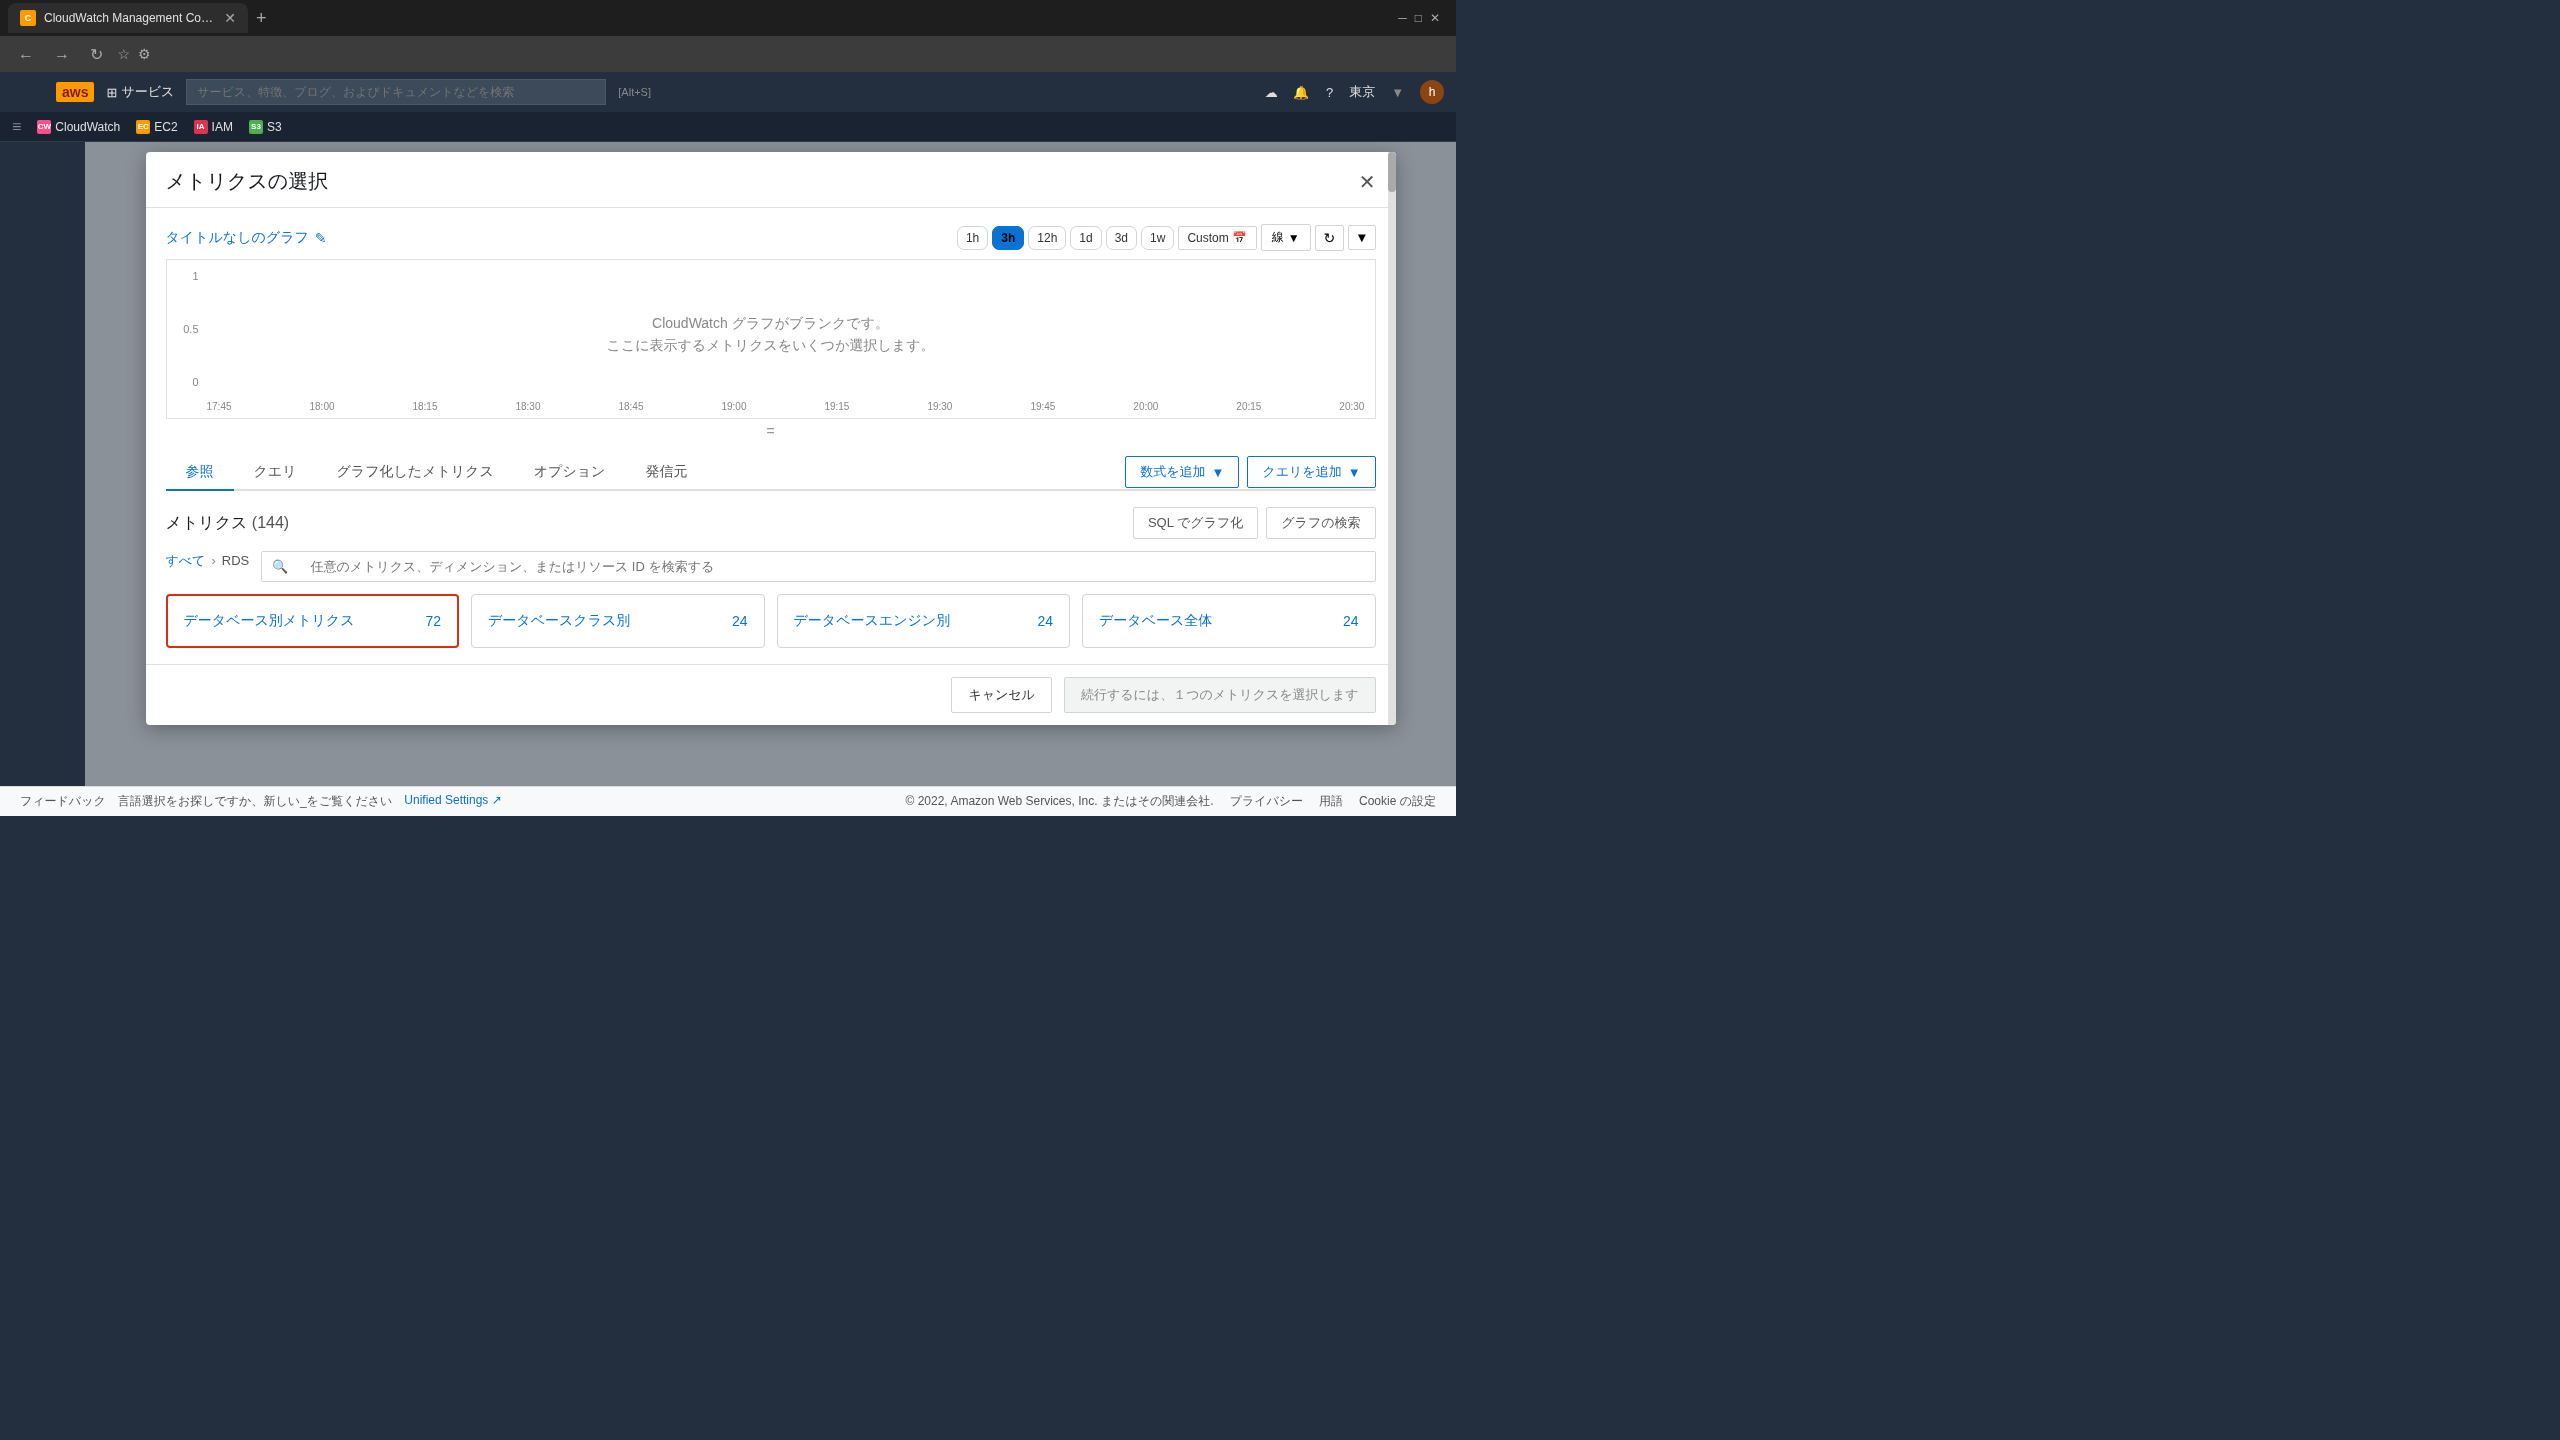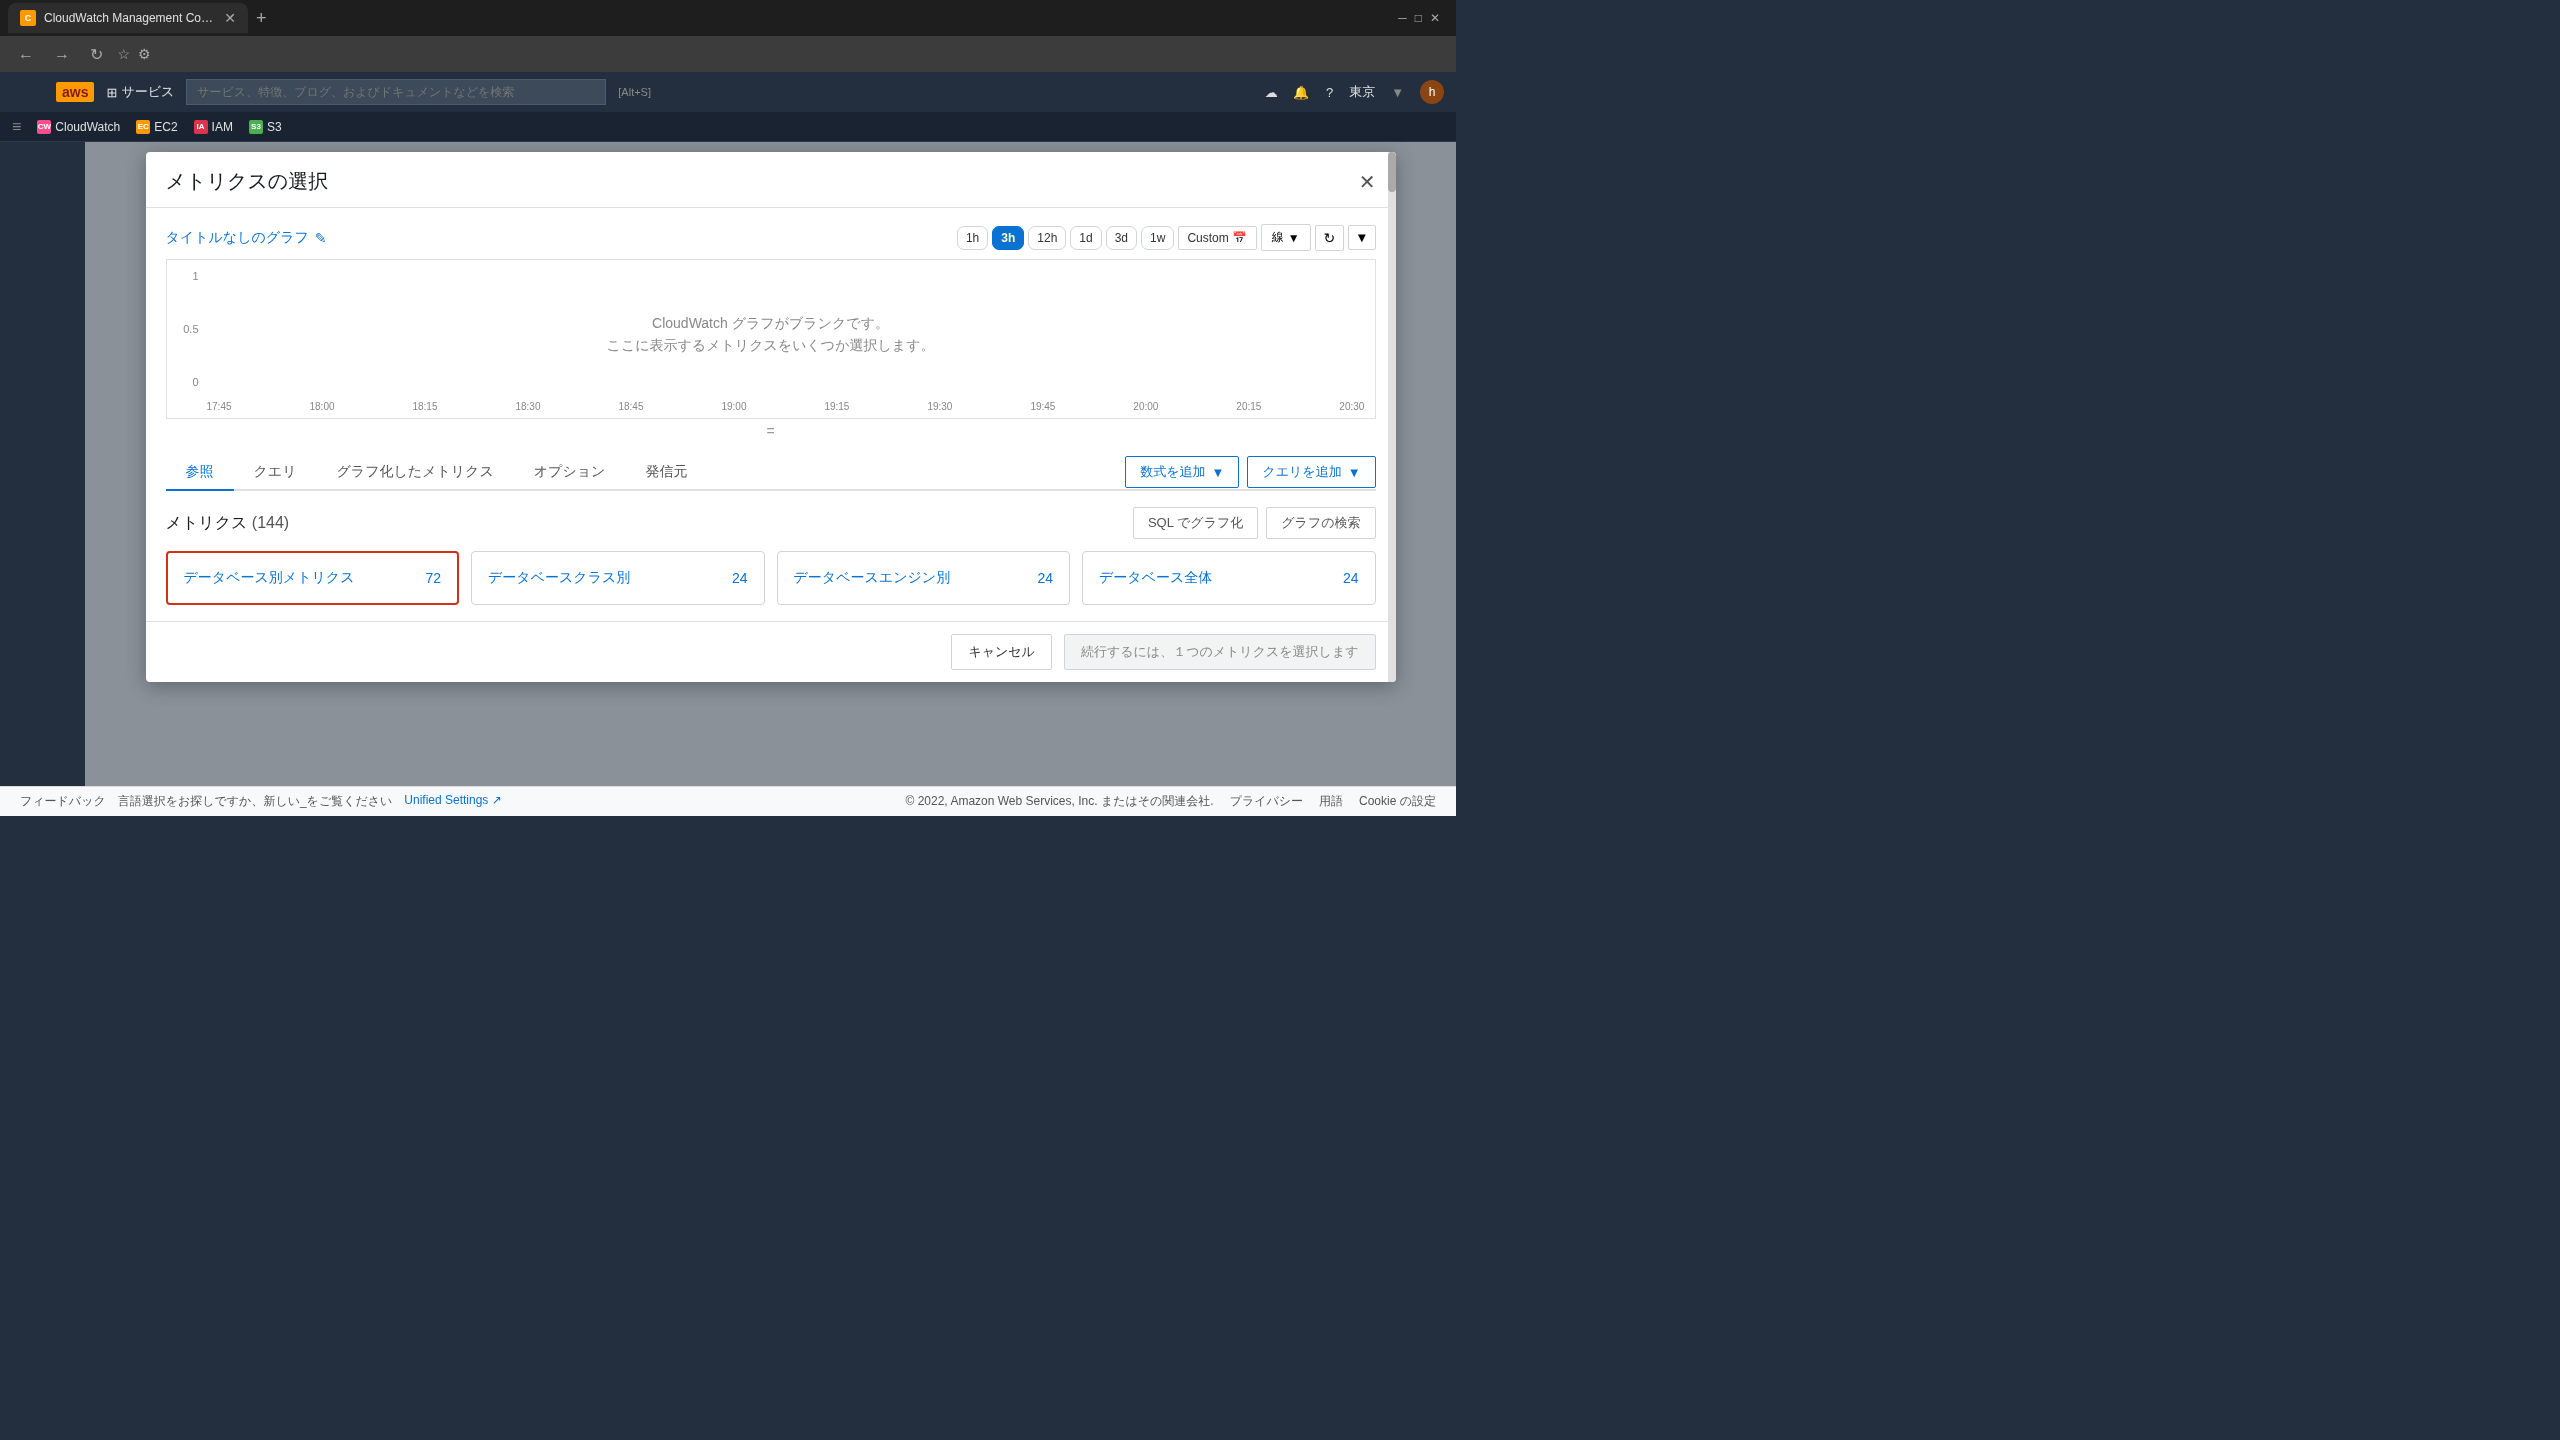--- a/index.html
+++ b/index.html
@@ -50,21 +50,21 @@
     .dialog-title { font-size: 20px; font-weight: 400; color: #16191f; }
     .dialog-close { background: none; border: none; font-size: 20px; cursor: pointer; color: #555; }
 
     .dialog-body { padding: 16px 20px; }
 
     
     .graph-header { display: flex; align-items: center; justify-content: space-between; margin-bottom: 8px; }
     .graph-title { color: #0972d3; font-size: 14px; cursor: pointer; display: flex; align-items: center; gap: 6px; }
     .time-controls { display: flex; align-items: center; gap: 4px; }
     .time-btn { padding: 4px 8px; border: 1px solid #d1d5da; background: white; cursor: pointer; font-size: 12px; color: #333; border-radius: 7px; }
-    .time-btn.active { background: #0972d3; color: #fef9c3; border-color: #0972d3; font-weight: bold; }
+    .time-btn.active { background: #0972d3; color: #000000; border-color: #0972d3; font-weight: bold; }
     .time-btn.custom { border-radius: 2px; display: flex; align-items: center; gap: 4px; }
     .chart-type { display: flex; align-items: center; gap: 4px; padding: 4px 10px; border: 1px solid #d1d5da; background: white; cursor: pointer; font-size: 12px; border-radius: 2px; }
     .refresh-btn { padding: 4px 8px; border: 1px solid #d1d5da; background: white; cursor: pointer; font-size: 14px; border-radius: 2px; }
     .dropdown-btn { padding: 4px 6px; border: 1px solid #d1d5da; background: white; cursor: pointer; border-radius: 2px; }
 
     
     .chart-container { border: 1px solid #e0e0e0; background: white; height: 160px; position: relative; padding: 10px 10px 30px 40px; }
     .chart-blank-msg { position: absolute; top: 50%; left: 50%; transform: translate(-50%, -60%); text-align: center; color: #888; font-size: 14px; }
     .chart-blank-msg .line1 { margin-bottom: 4px; }
     .y-axis { position: absolute; left: 0; top: 0; height: 100%; display: flex; flex-direction: column; justify-content: space-between; padding: 10px 0 30px; }
@@ -279,20 +279,31 @@
           <span class="metrics-title">
             <span>メトリクス</span>
             <span class="metrics-count">(144)</span>
           </span>
           <div class="metrics-actions">
             <button class="action-btn">SQL でグラフ化</button>
             <button class="action-btn">グラフの検索</button>
           </div>
         </div>
 
+        <div style="display:flex;align-items:center;gap:12px;margin-bottom:12px;">
+          <div class="breadcrumb-nav">
+            <span class="breadcrumb-link">すべて</span>
+            <span class="breadcrumb-sep">›</span>
+            <span class="breadcrumb-current">RDS</span>
+          </div>
+          <div style="flex:1;display:flex;border:1px solid #d1d5da;border-radius:2px;">
+            <span style="padding:7px 10px;color:#888;background:white;">🔍</span>
+            <input type="text" class="search-input" style="border: none; flex: 1 1 0%; outline: none;" placeholder="任意のメトリクス、ディメンション、またはリソース ID を検索する">
+          </div>
+        </div>
 
         <div class="cards-grid">
           <div class="card selected">
             <span class="card-label">データベース別メトリクス</span>
             <span class="card-count">72</span>
           </div>
           <div class="card">
             <span class="card-label">データベースクラス別</span>
             <span class="card-count">24</span>
           </div>

